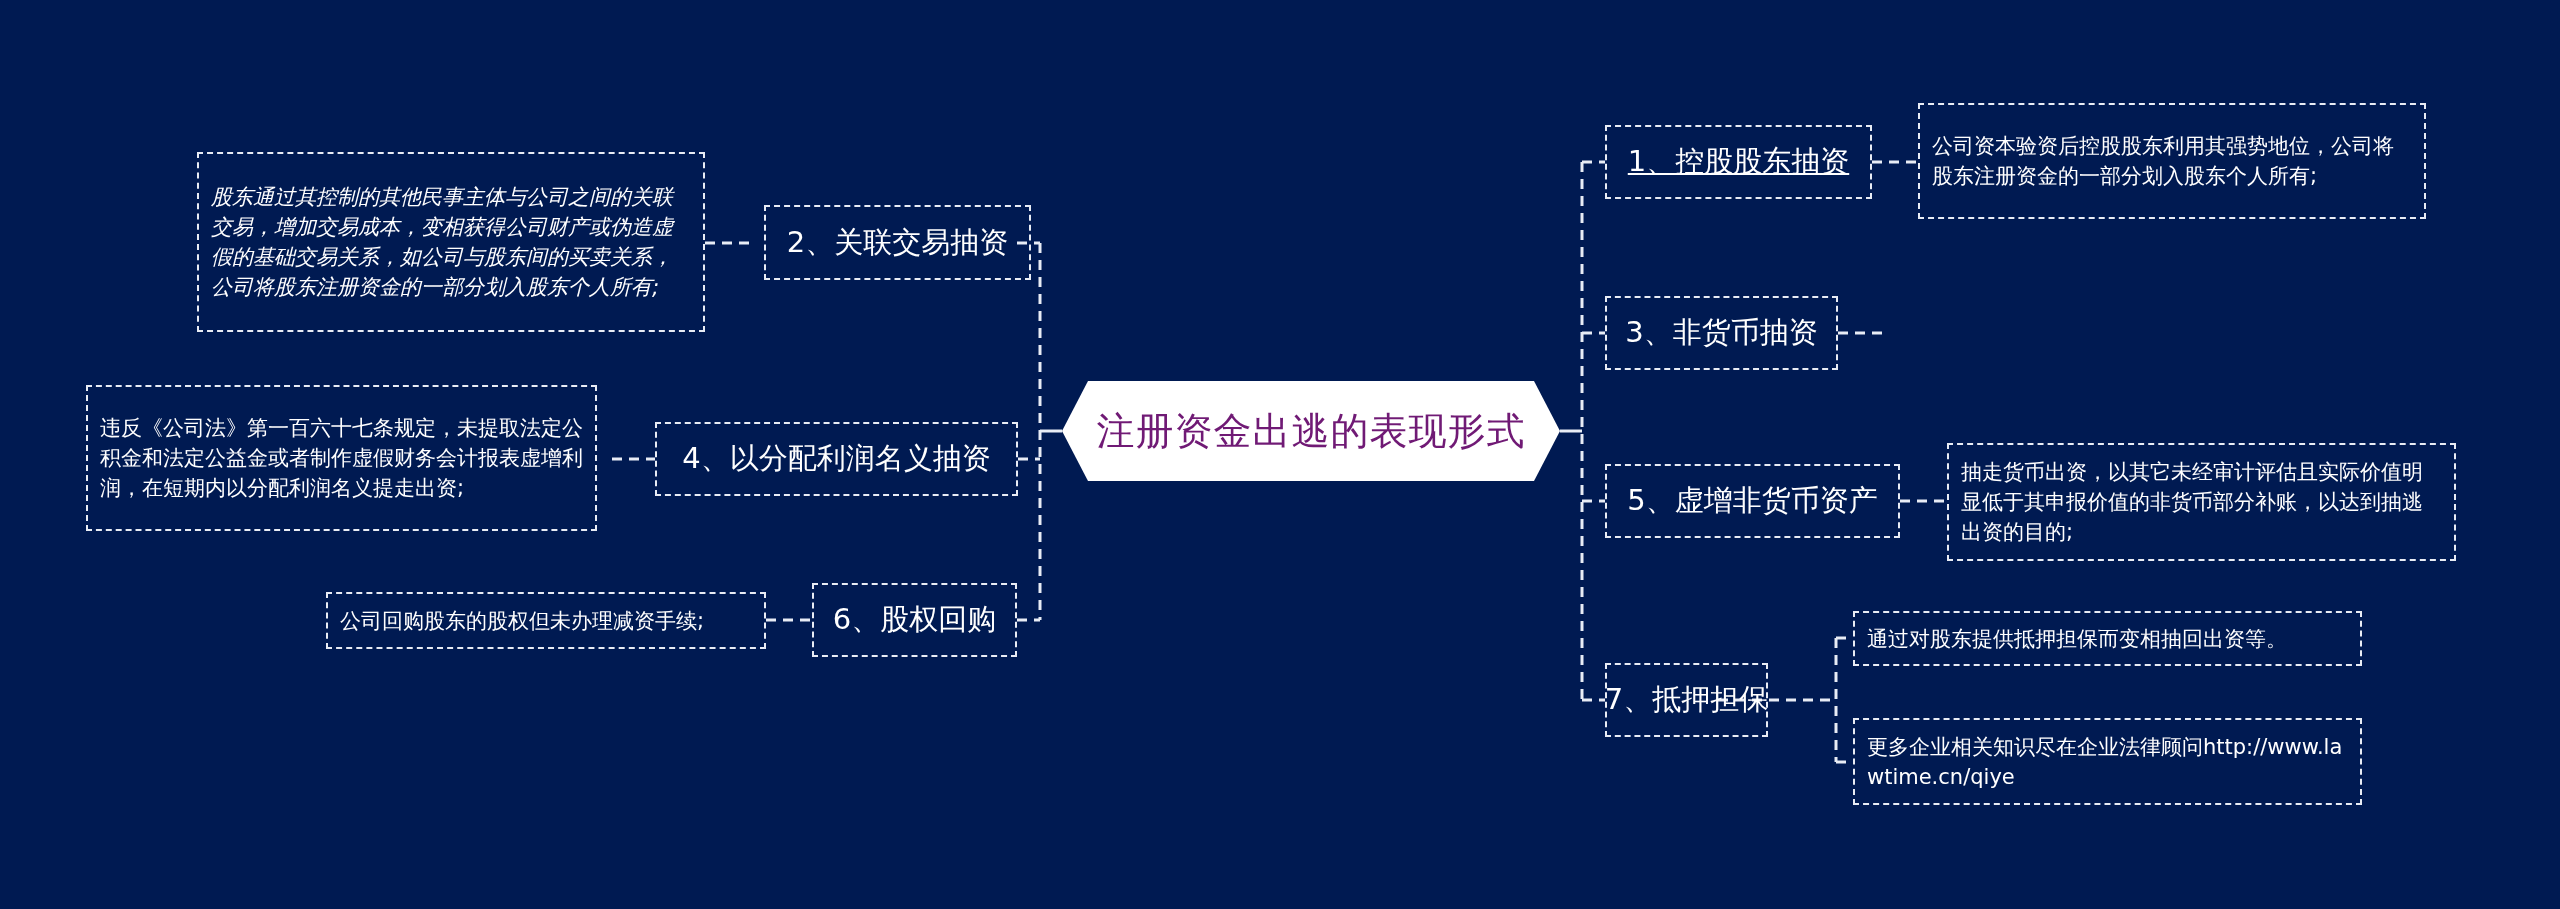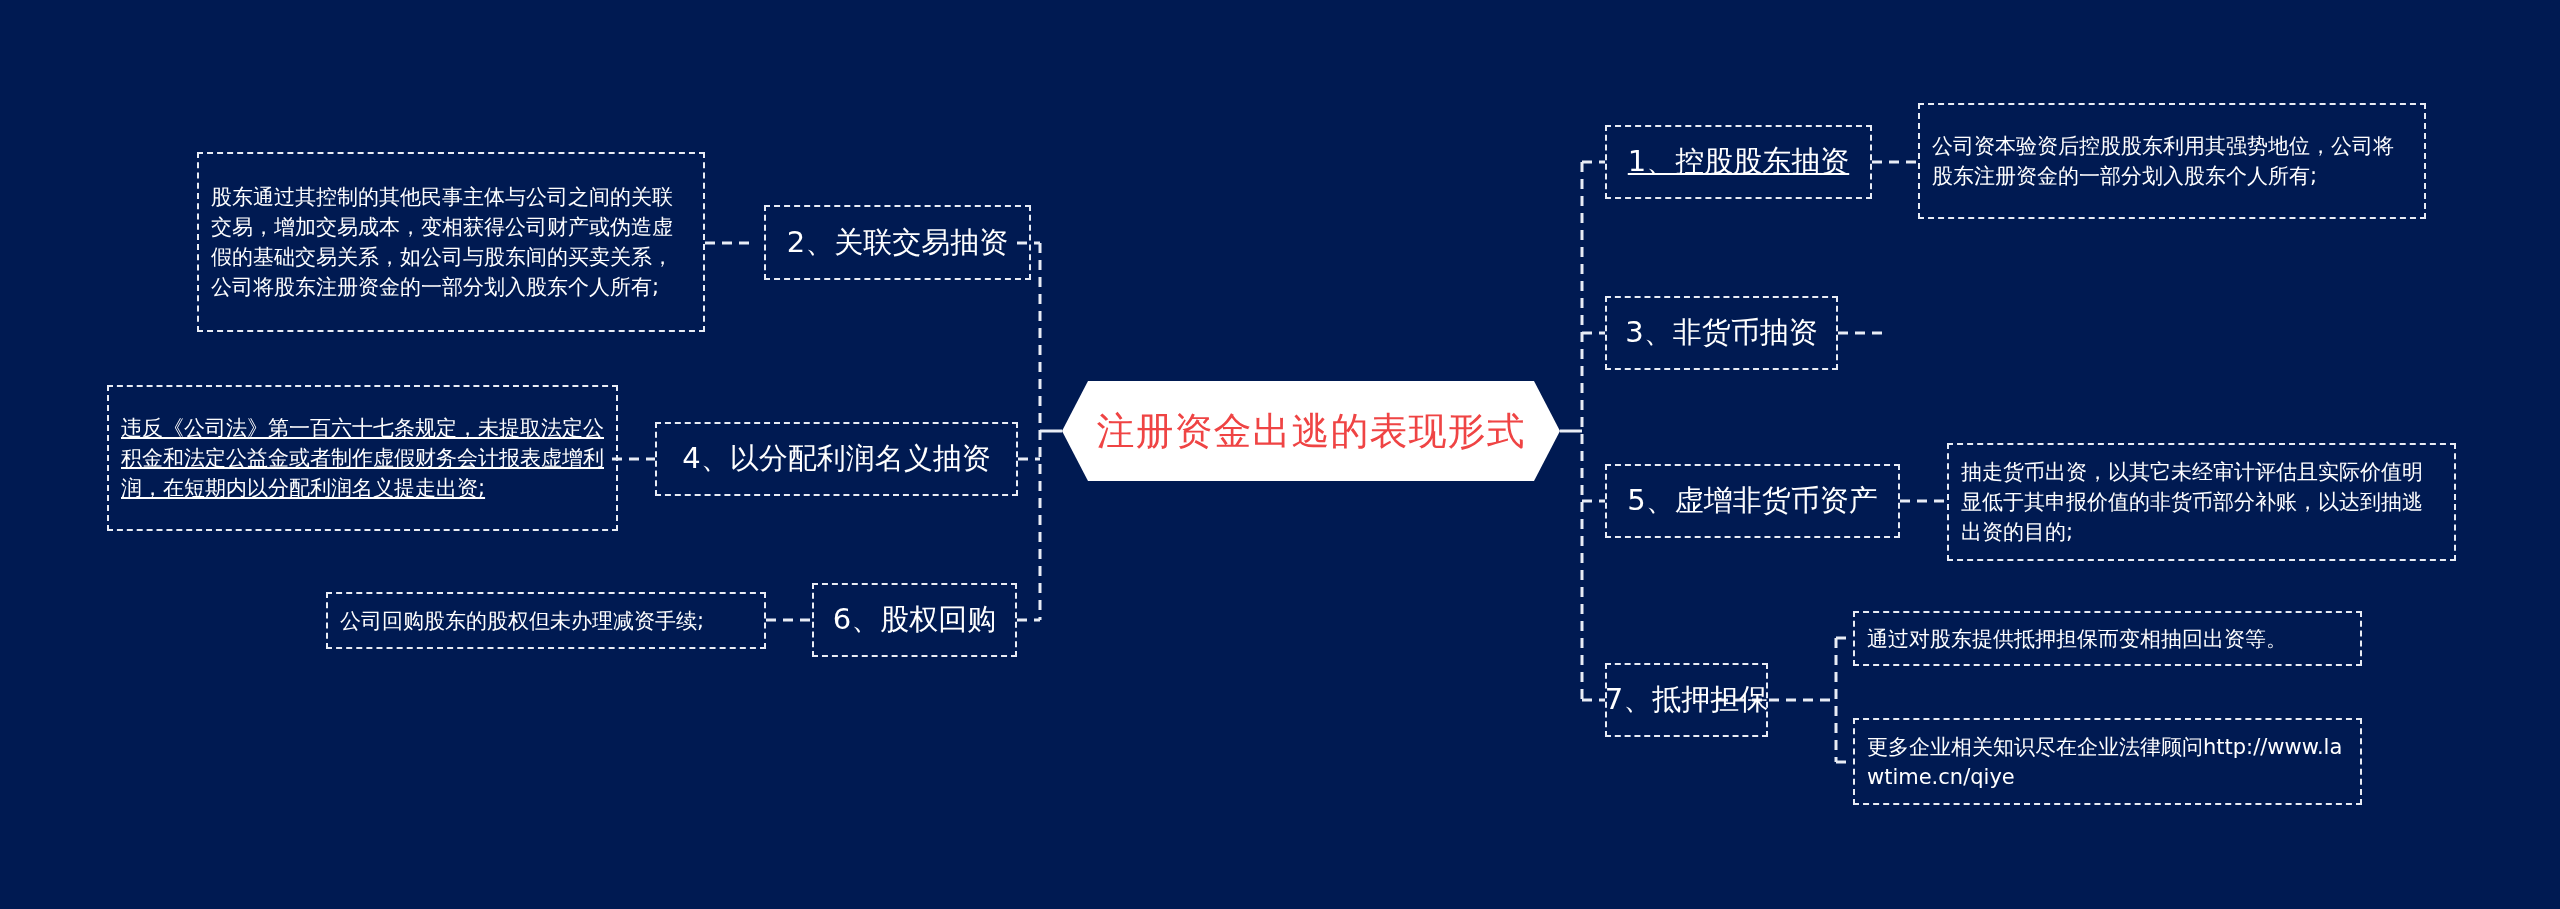--- a/index.html
+++ b/index.html
@@ -30,21 +30,21 @@
     padding: 6px 12px;
     align-items: center;
   }
   .leaf span { display: block; width: 100%; word-break: break-all; }
   .central {
     position: absolute;
     left: 1062px; top: 381px; width: 498px; height: 100px;
     background: #ffffff;
     clip-path: polygon(26px 0, 472px 0, 498px 50px, 472px 100px, 26px 100px, 0 50px);
     display: flex; align-items: center; justify-content: center;
-    color: #ef4444; font-size: 38px; letter-spacing: 1px;
+    color: #701a75; font-size: 38px; letter-spacing: 1px;
   }
 </style>
 </head>
 <body>
 
 <div class="canvas">
 
   <svg class="lines" viewBox="0 0 2560 909">
     <g stroke="#e8ecf5" stroke-width="3" fill="none" stroke-dasharray="10 7">
 
@@ -77,28 +77,28 @@
     </g>
   </svg>
 
   <div class="central">
     <span>注册资金出逃的表现形式</span>
   </div>
 
   <div class="box topic" style="left:764px;top:205px;width:267px;height:75px;">
     <span>2、关联交易抽资</span>
   </div>
-  <div class="box leaf" style="left:197px;top:152px;width:508px;height:180px;">
+  <div class="box leaf" style="left:197px;top:152px;width:508px;height:180px;font-style:italic;">
     <span>股东通过其控制的其他民事主体与公司之间的关联交易，增加交易成本，变相获得公司财产或伪造虚假的基础交易关系，如公司与股东间的买卖关系，公司将股东注册资金的一部分划入股东个人所有;</span>
   </div>
 
   <div class="box topic" style="left:655px;top:422px;width:363px;height:74px;">
     <span>4、以分配利润名义抽资</span>
   </div>
-  <div class="box leaf" style="left:107px;top:385px;width:511px;height:146px;text-decoration:underline;">
+  <div class="box leaf" style="left:86px;top:385px;width:511px;height:146px;">
     <span>违反《公司法》第一百六十七条规定，未提取法定公积金和法定公益金或者制作虚假财务会计报表虚增利润，在短期内以分配利润名义提走出资;</span>
   </div>
 
   <div class="box topic" style="left:812px;top:583px;width:205px;height:74px;">
     <span>6、股权回购</span>
   </div>
   <div class="box leaf" style="left:326px;top:592px;width:440px;height:57px;white-space:nowrap;">
     <span>公司回购股东的股权但未办理减资手续;</span>
   </div>
 

